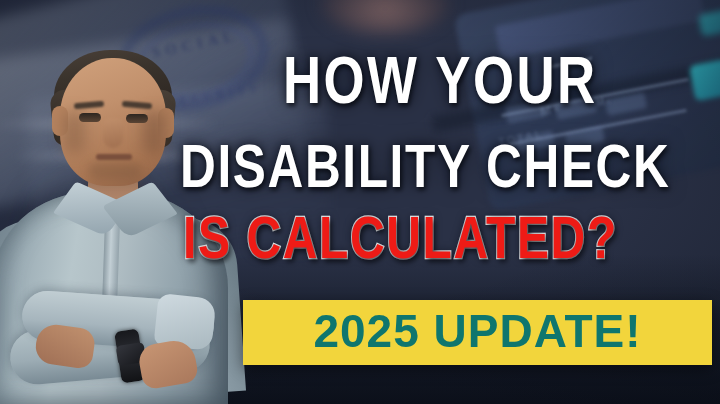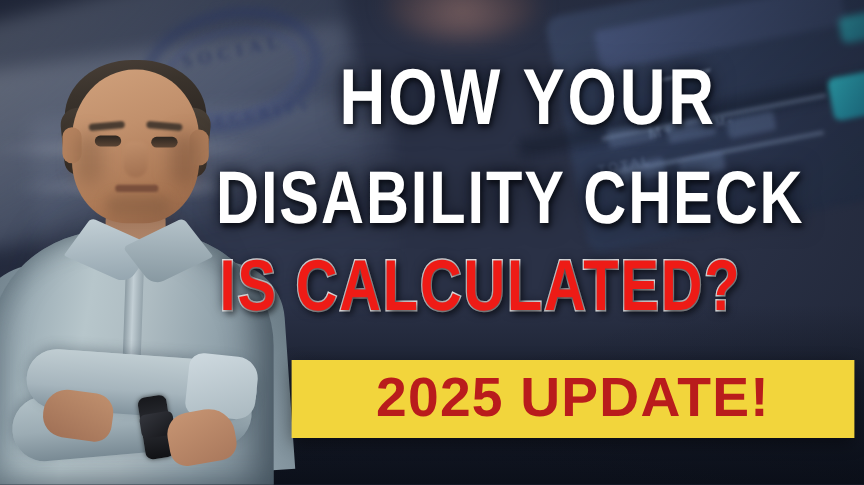--- a/index.html
+++ b/index.html
@@ -417,21 +417,21 @@
     left:243px; top:300px; width:469px; height:65px;
     background:#f2d53c;
     box-shadow:0 4px 14px rgba(0,0,0,.45);
   }
   .banner-text {
     position:absolute;
     left:0; top:0; right:0; bottom:0;
     display:flex;
     align-items:center;
     justify-content:center;
-    color:#b91c1c;
+    color:#0f766e;
     font-family:"Liberation Sans", sans-serif;
     font-weight:bold;
     font-size:46px;
     letter-spacing:1px;
     white-space:nowrap;
     padding-bottom:3px;
   }
 </style>
 </head>
 <body>

